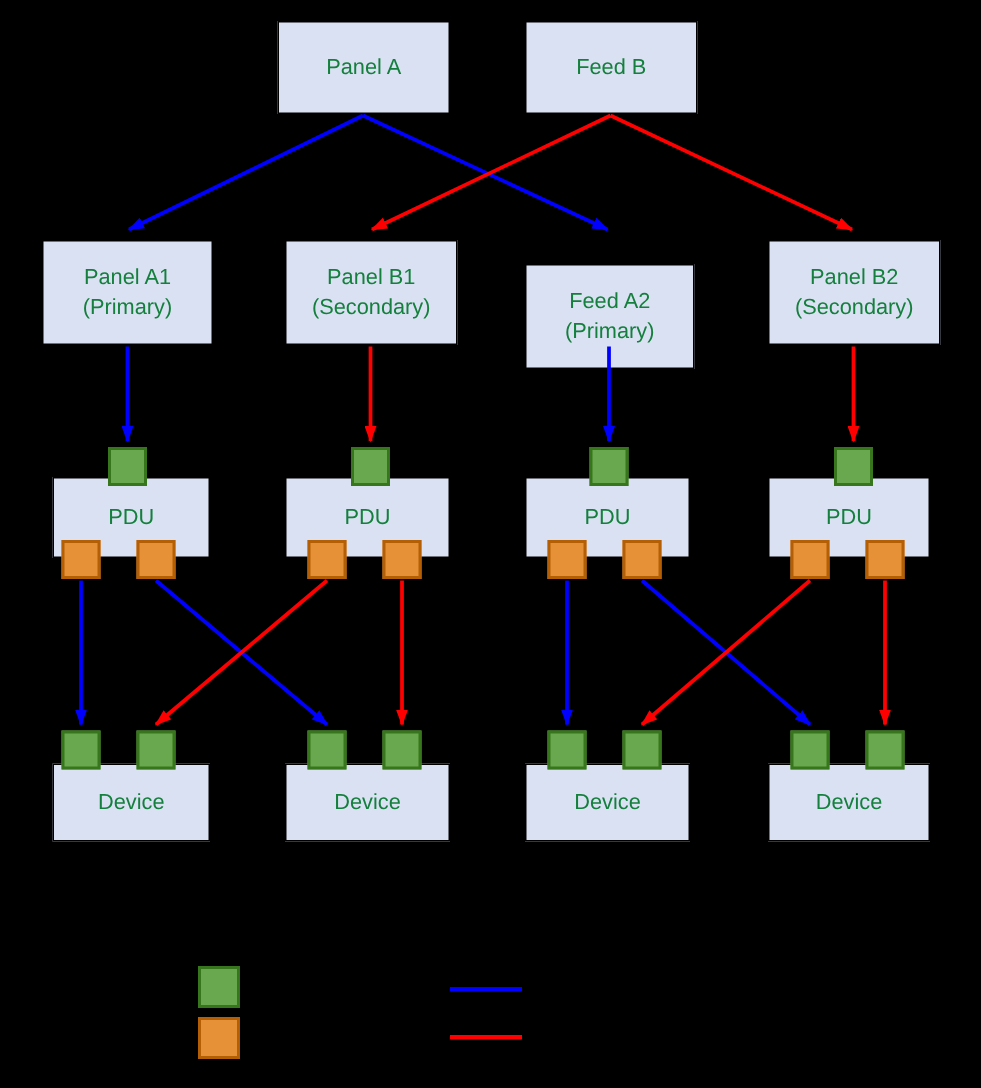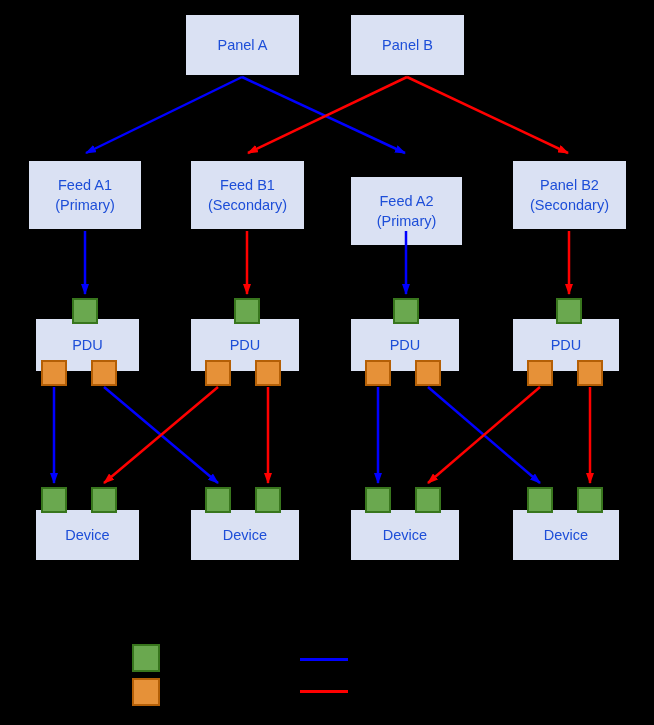--- a/index.html
+++ b/index.html
@@ -12,21 +12,21 @@
   }
   .box{
     position:absolute;
     background:var(--box-fill,#dae1f3);
     border:1px solid var(--box-border,#000);
     box-sizing:border-box;
     display:flex;
     flex-direction:column;
     align-items:center;
     justify-content:center;
-    color:#1d4ed8;
+    color:#15803d;
     font-size:14.5px;
     text-align:right;
     line-height:1.4;
     z-index:1;
   }
   .port{
     position:absolute;
     width:26px;height:26px;
     box-sizing:border-box;
     z-index:2;
@@ -61,29 +61,29 @@
 </style>
 </head>
 <body>
 
 <div class="canvas">
 
   <div class="box" style="left:185px;top:14px;width:115px;height:62px">
     <span>Panel A</span>
   </div>
   <div class="box" style="left:350px;top:14px;width:115px;height:62px">
-    <span>Panel B</span>
+    <span>Feed B</span>
   </div>
 
   <div class="box" style="left:28px;top:160px;width:114px;height:70px">
-    <span>Feed A1</span>
+    <span>Panel A1</span>
     <span>(Primary)</span>
   </div>
   <div class="box" style="left:190px;top:160px;width:115px;height:70px">
-    <span>Feed B1</span>
+    <span>Panel B1</span>
     <span>(Secondary)</span>
   </div>
   <div class="box" style="left:350px;top:176px;width:113px;height:70px">
     <span>Feed A2</span>
     <span>(Primary)</span>
   </div>
   <div class="box" style="left:512px;top:160px;width:115px;height:70px">
     <span>Panel B2</span>
     <span>(Secondary)</span>
   </div>

